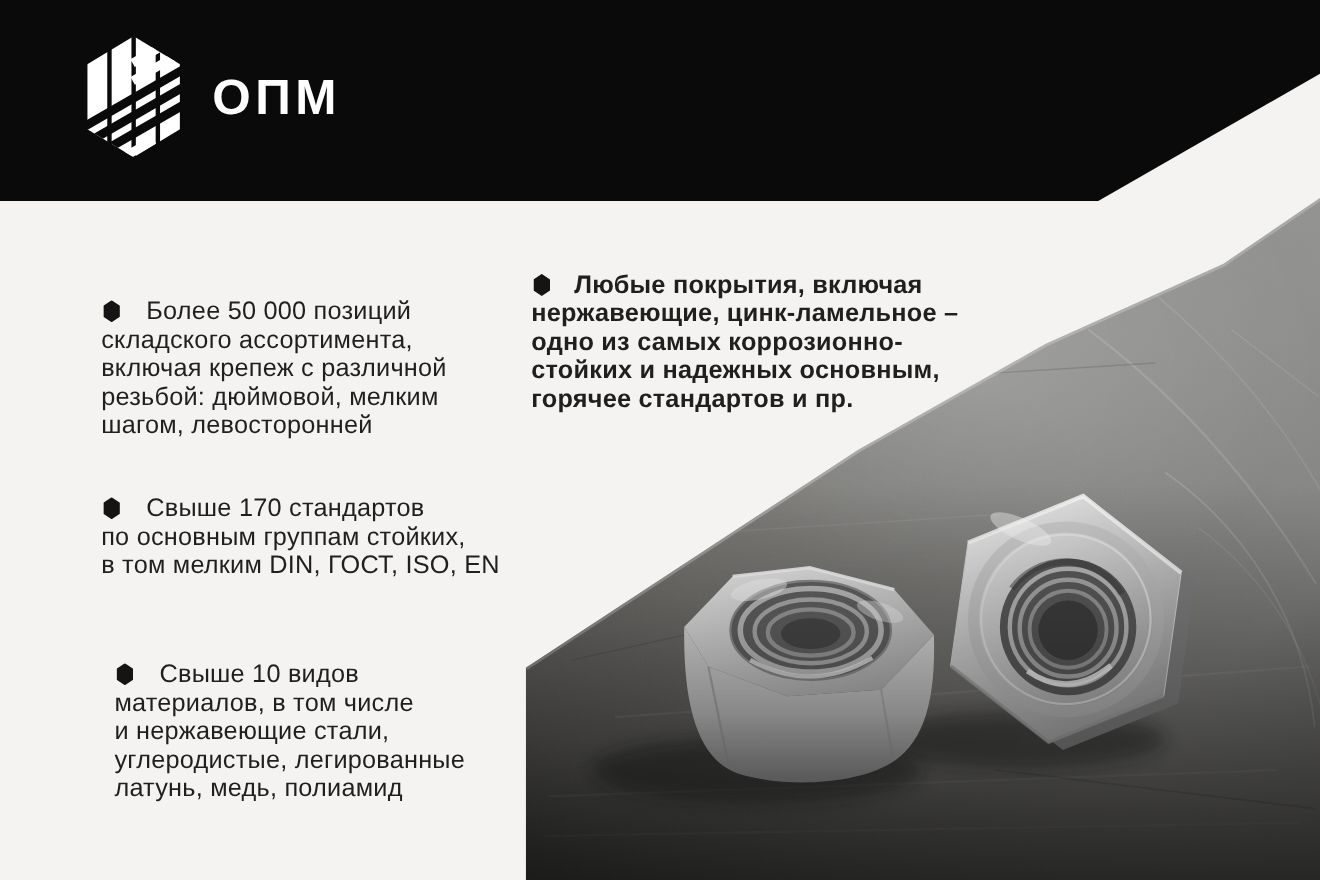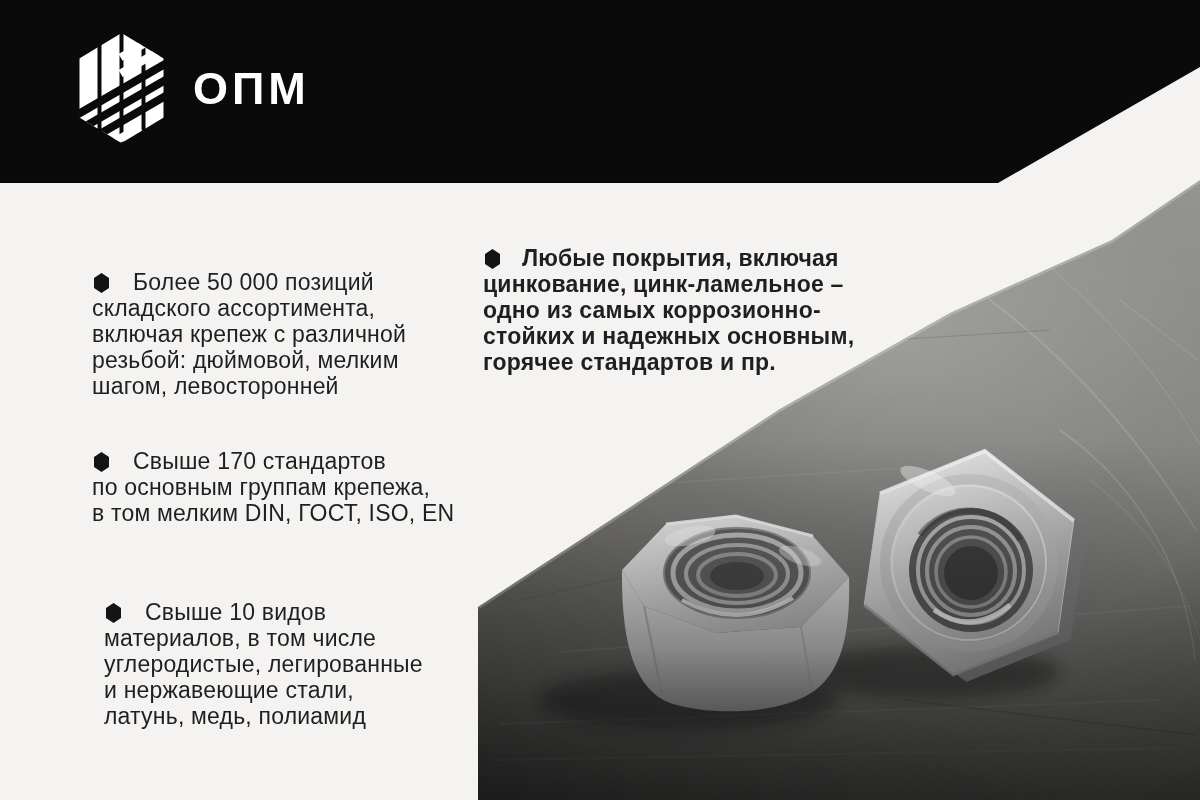--- a/index.html
+++ b/index.html
@@ -202,48 +202,48 @@
   </div>
 
   <div class="bullet-block" id="blk2">
     <span class="hex-bullet">
       <svg width="15" height="20" viewBox="0 0 15 20">
           <polygon points="7.5,0 15,5 15,15 7.5,20 0,15 0,5" fill="#141414"></polygon>
         </svg>
     </span>
     <div class="bullet-lines">
         <div>Свыше 170 стандартов</div>
-        <div>по основным группам крепежа,</div>
+        <div>по основным группам стойких,</div>
         <div>в том мелким DIN, ГОСТ, ISO, EN</div>
       </div>
   </div>
 
   <div class="bullet-block" id="blk3">
     <span class="hex-bullet">
       <svg width="15" height="20" viewBox="0 0 15 20">
           <polygon points="7.5,0 15,5 15,15 7.5,20 0,15 0,5" fill="#141414"></polygon>
         </svg>
     </span>
     <div class="bullet-lines">
         <div>Свыше 10 видов</div>
         <div>материалов, в том числе</div>
+        <div>и нержавеющие стали,</div>
         <div>углеродистые, легированные</div>
-        <div>и нержавеющие стали,</div>
         <div>латунь, медь, полиамид</div>
       </div>
   </div>
 
   <div class="bullet-block" id="blk4">
     <span class="hex-bullet">
       <svg width="15" height="20" viewBox="0 0 15 20">
           <polygon points="7.5,0 15,5 15,15 7.5,20 0,15 0,5" fill="#141414"></polygon>
         </svg>
     </span>
     <div class="bullet-lines">
         <div>Любые покрытия, включая</div>
-        <div>цинкование, цинк-ламельное –</div>
+        <div>нержавеющие, цинк-ламельное –</div>
         <div>одно из самых коррозионно-</div>
         <div>стойких и надежных основным,</div>
         <div>горячее стандартов и пр.</div>
       </div>
   </div>
 
 </div>
 
 </body></html>

